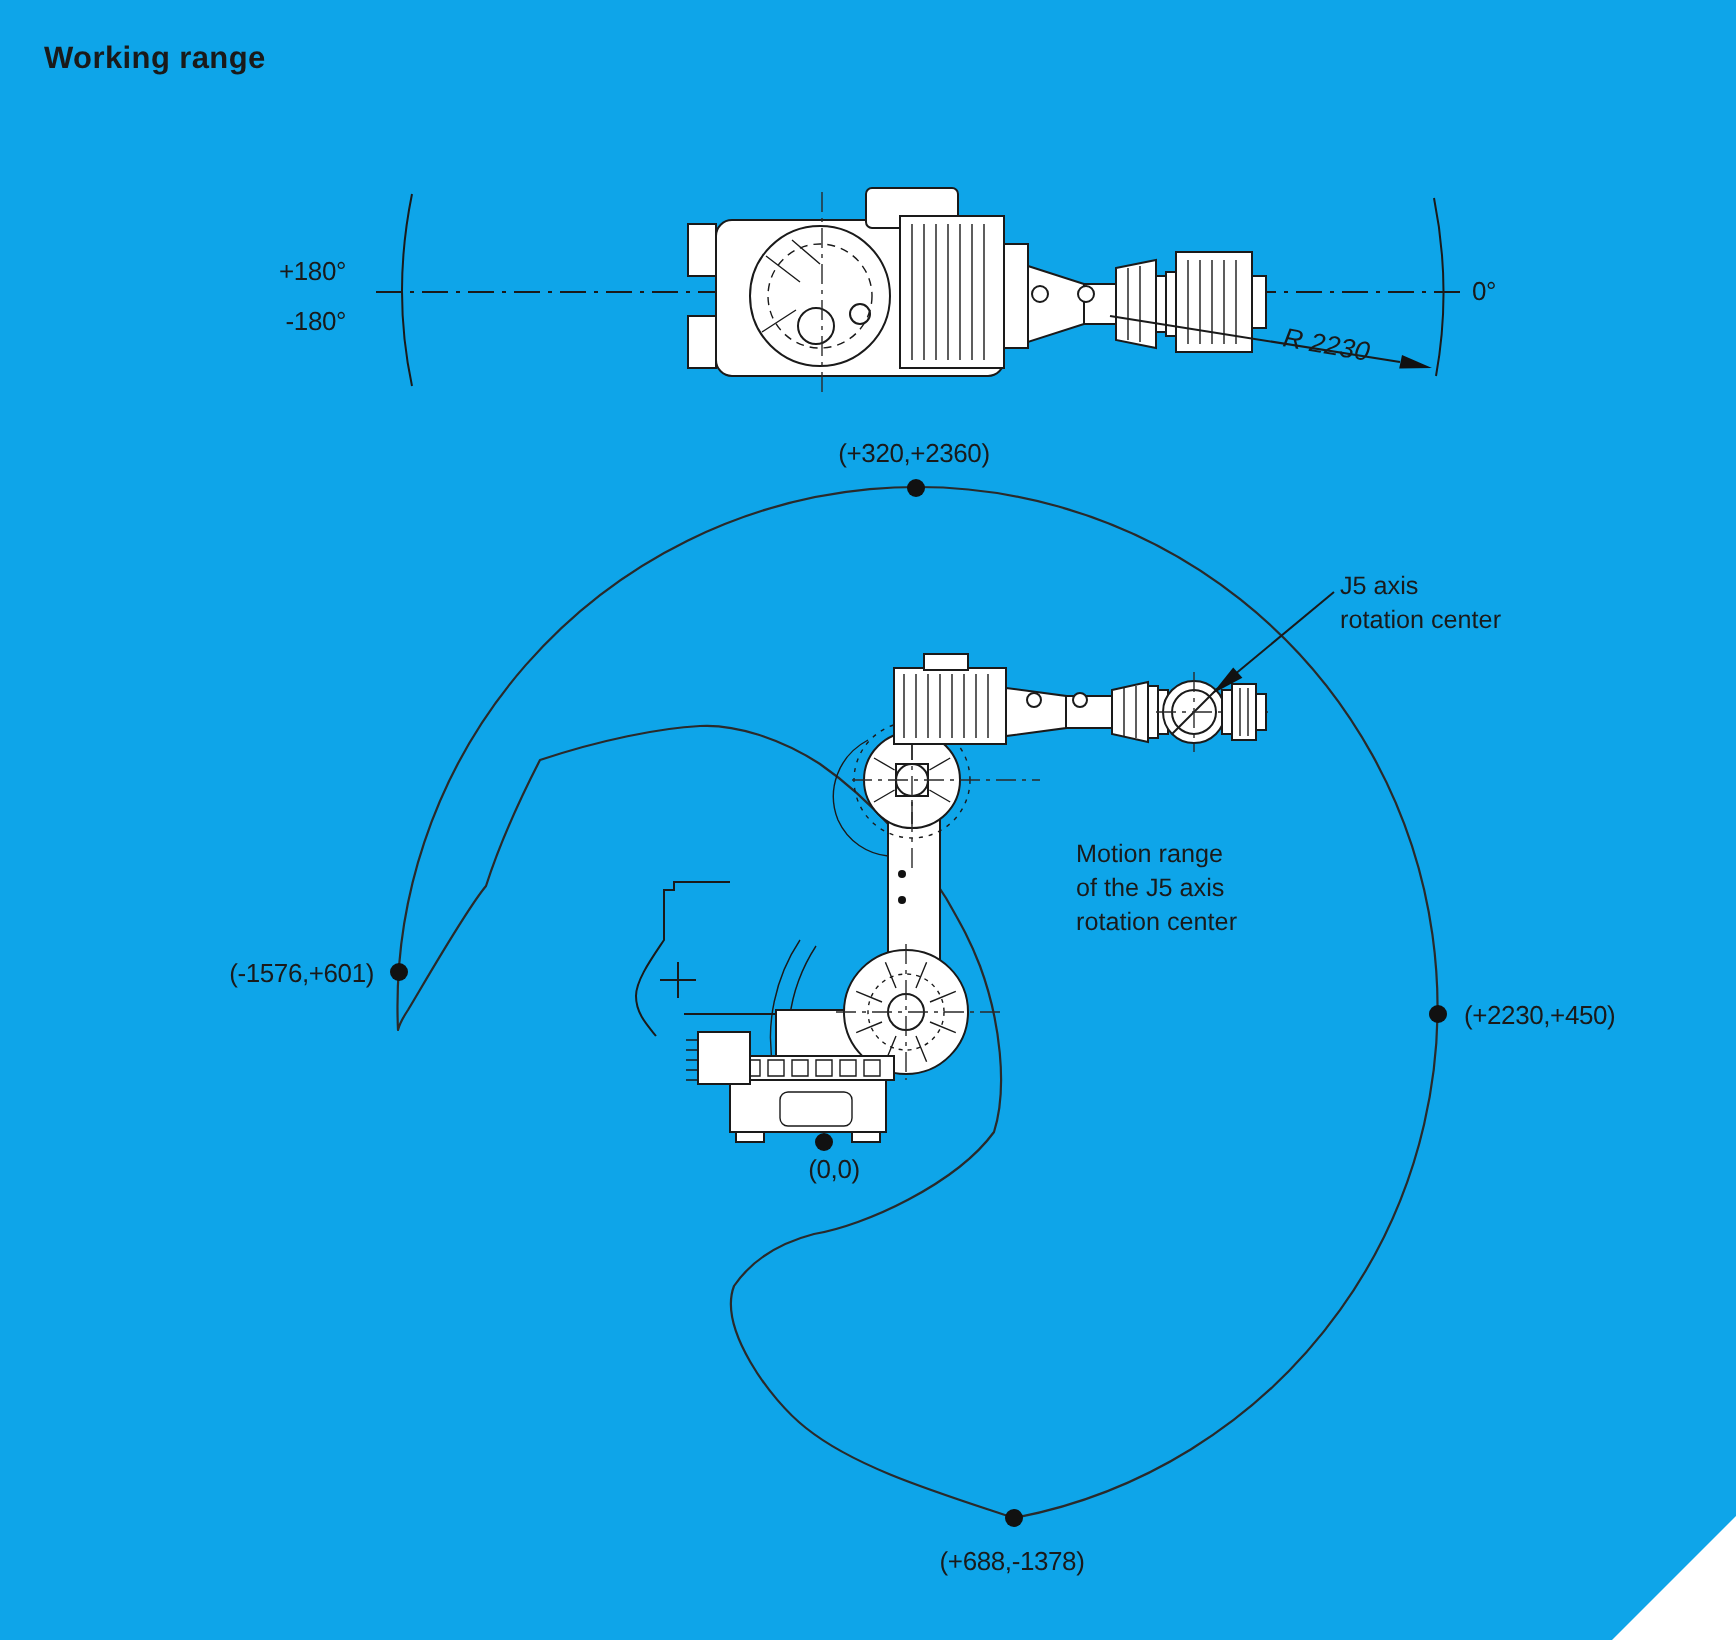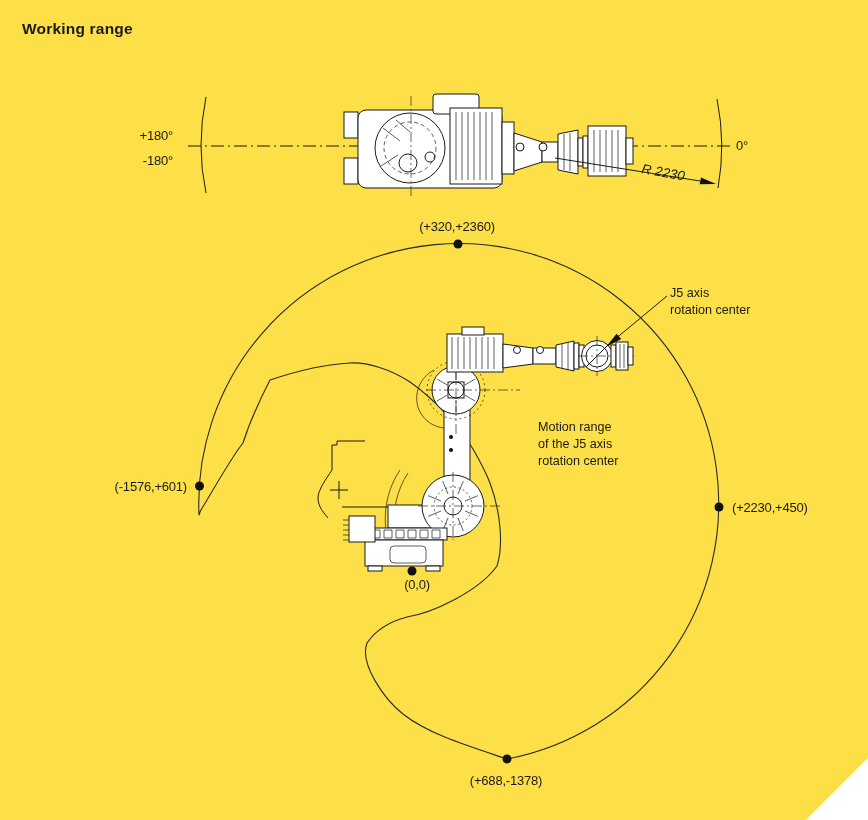--- a/index.html
+++ b/index.html
@@ -1,17 +1,17 @@
 <!DOCTYPE html>
 <html><head>
 <meta charset="utf-8">
 <style>
   html,body{margin:0;padding:0;}
   body{background:#e8e8e8;font-family:"Liberation Sans", sans-serif;}
-  .stage{position:relative;width:868px;height:820px;background:#fde047;overflow:hidden;}
+  .stage{position:relative;width:868px;height:820px;background:#0ea5e9;overflow:hidden;}
   svg{position:absolute;left:0;top:0;}
   text{fill:#1a1a1a;}
   .t-title{font-size:15.5px;font-weight:bold;letter-spacing:.2px;}
   .t-label{font-size:13px;letter-spacing:-.2px;}
   .t-note{font-size:12.6px;}
   .t-dim{font-size:13.5px;font-style:italic;}
   .ln{stroke:#1a1a1a;stroke-width:1;fill:none;}
   .lnw{stroke:#1a1a1a;stroke-width:1;fill:#ffffff;}
   .env{stroke:#2a2a2a;stroke-width:1.1;fill:none;stroke-linejoin:round;}
   .cl{stroke:#2a2a2a;stroke-width:.7;fill:none;stroke-dasharray:10 3 2 3;}

